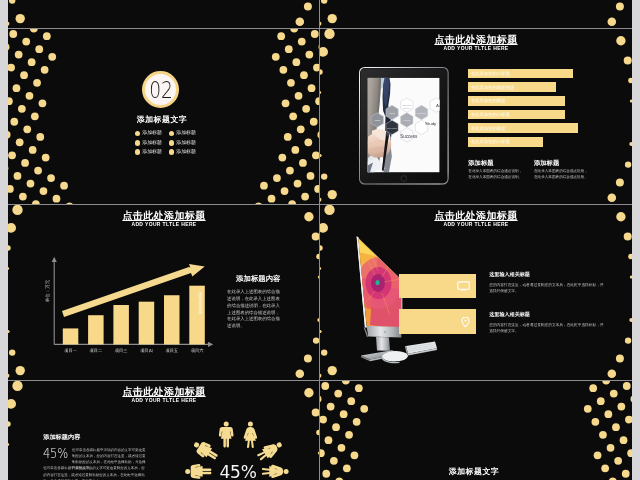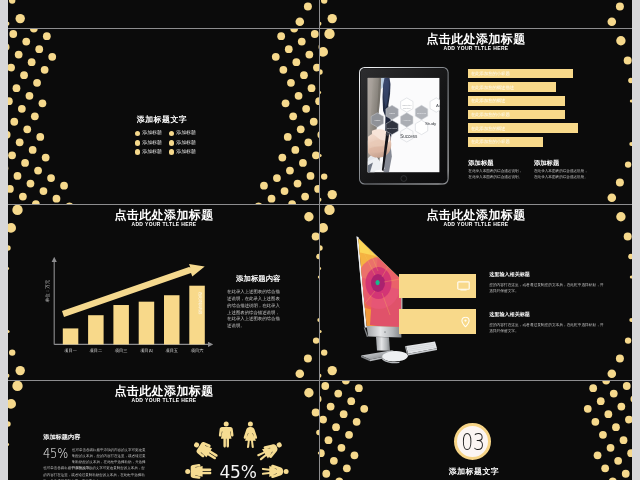--- a/index.html
+++ b/index.html
@@ -7,21 +7,21 @@
   body{width:640px;height:480px;overflow:hidden;background:#d7d7d9;
        font-family:"Liberation Sans",sans-serif;}
   #page{position:absolute;left:0;top:0;width:640px;height:480px;overflow:hidden;}
   .slide{position:absolute;width:312px;height:175.5px;background:#0b0b0b;overflow:hidden;}
   .bgdots{position:absolute;left:0;top:0;width:312px;height:176px;}
   .bgdots circle{fill:#f6d98c;}
   .hline{position:absolute;left:8px;width:624px;height:1px;background:#8d8d8f;z-index:9;}
   .vline{position:absolute;left:319px;width:1px;background:#8d8d8f;z-index:9;}
 
   .hd{position:absolute;left:0;width:312px;text-align:center;}
-  .hd .cn{font-size:12px;font-weight:bold;color:#fff;line-height:9.6px;letter-spacing:.4px;}
+  .hd .cn{font-size:10px;font-weight:bold;color:#fff;line-height:9.6px;letter-spacing:.4px;text-decoration:underline;}
   .hd .en{font-size:5.0px;font-weight:bold;color:#fff;line-height:6px;letter-spacing:.35px;margin-top:1.1px;}
 
   .s-r0c0{left:8px;  top:-147.5px;}
   .s-r0c1{left:320px;top:-147.5px;}
   .s-r1c0{left:8px;  top:28.5px;}
   .s-r1c1{left:320px;top:28.5px;}
   .s-r2c0{left:8px;  top:204.5px;}
   .s-r2c1{left:320px;top:204.5px;}
   .s-r3c0{left:8px;  top:380.5px;}
   .s-r3c1{left:320px;top:380.5px;}
@@ -223,20 +223,23 @@
           <circle cx="14.88" cy="167.51" r="3.88" fill="#f6d98c"></circle>
           <circle cx="7.28" cy="180.50" r="3.88" fill="#f6d98c"></circle>
           <circle cx="43.06" cy="149.11" r="3.88" fill="#f6d98c"></circle>
           <circle cx="35.46" cy="162.10" r="3.88" fill="#f6d98c"></circle>
           <circle cx="27.87" cy="175.10" r="3.88" fill="#f6d98c"></circle>
           <circle cx="56.05" cy="156.70" r="3.88" fill="#f6d98c"></circle>
           <circle cx="48.46" cy="169.70" r="3.88" fill="#f6d98c"></circle>
           <circle cx="61.45" cy="177.29" r="3.88" fill="#f6d98c"></circle>
         </g>
       </svg>
+    <div class="sec-circle">
+      <span>02</span>
+    </div>
     <div class="sec-title">添加标题文字</div>
     <div class="sec-bullets">
         <div class="bi">
           <span class="bdot"></span>
           <span class="btx">添加标题</span>
         </div>
         <div class="bi">
           <span class="bdot"></span>
           <span class="btx">添加标题</span>
         </div>
@@ -768,23 +771,20 @@
           <circle cx="14.88" cy="167.51" r="3.88" fill="#f6d98c"></circle>
           <circle cx="7.28" cy="180.50" r="3.88" fill="#f6d98c"></circle>
           <circle cx="43.06" cy="149.11" r="3.88" fill="#f6d98c"></circle>
           <circle cx="35.46" cy="162.10" r="3.88" fill="#f6d98c"></circle>
           <circle cx="27.87" cy="175.10" r="3.88" fill="#f6d98c"></circle>
           <circle cx="56.05" cy="156.70" r="3.88" fill="#f6d98c"></circle>
           <circle cx="48.46" cy="169.70" r="3.88" fill="#f6d98c"></circle>
           <circle cx="61.45" cy="177.29" r="3.88" fill="#f6d98c"></circle>
         </g>
       </svg>
-    <div class="sec-circle">
-      <span>03</span>
-    </div>
     <div class="sec-title">添加标题文字</div>
   </div>
 
   <div class="hline" style="top:28px"></div>
   <div class="hline" style="top:204px"></div>
   <div class="hline" style="top:380px"></div>
   <div class="vline" style="top:0;height:480px"></div>
 </div>
 
 </body></html>

